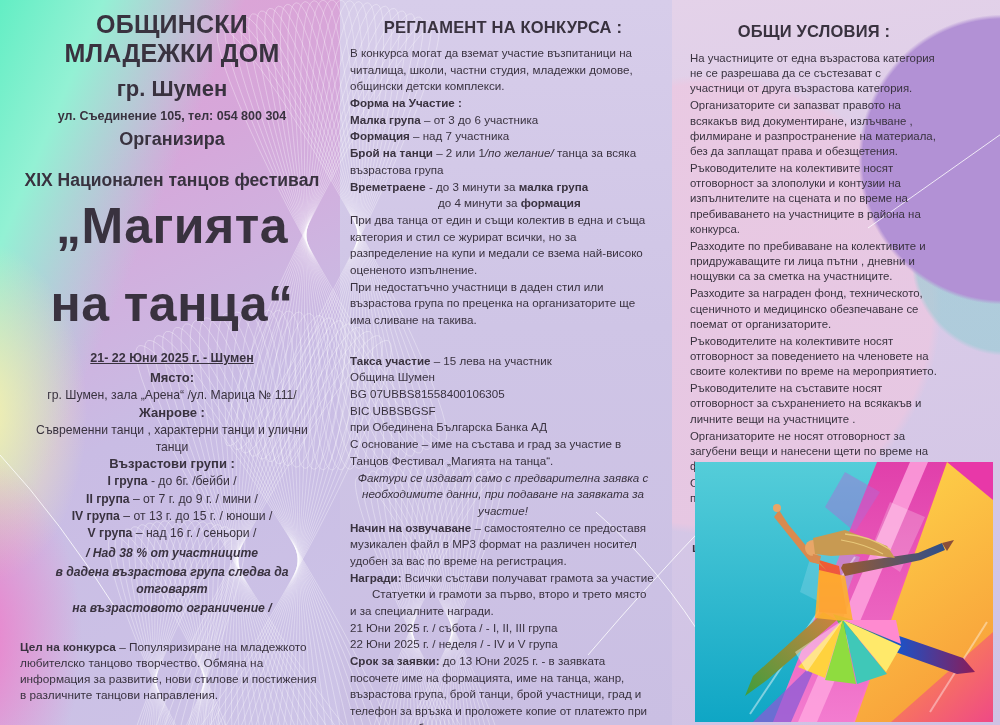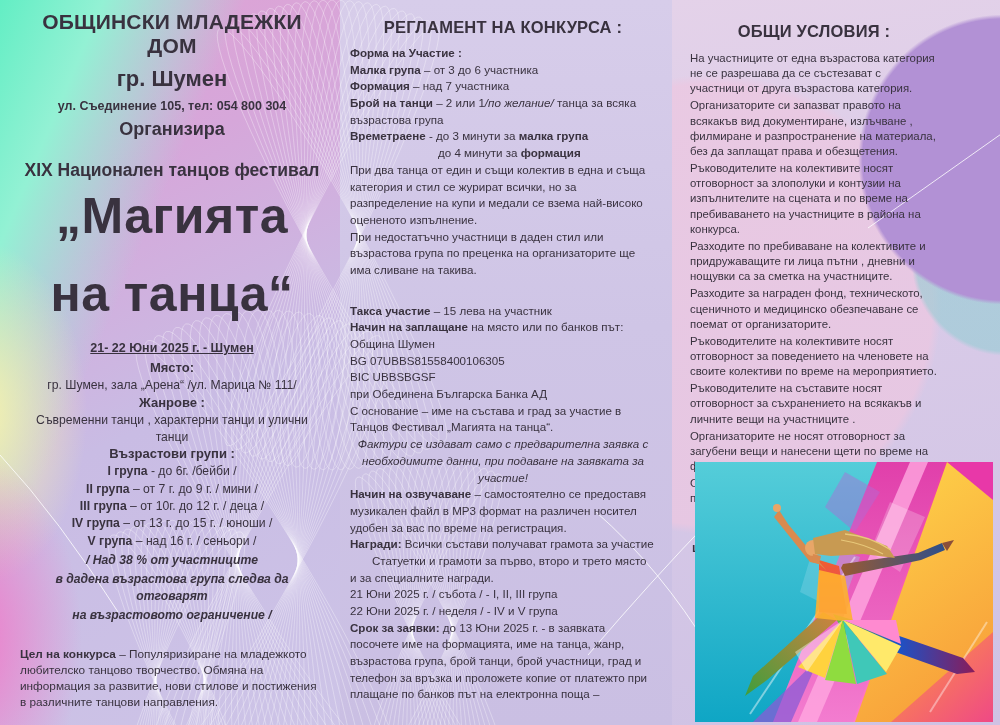--- a/index.html
+++ b/index.html
@@ -32,21 +32,21 @@
   }
   .deco{position:absolute;left:0;top:0;pointer-events:none;}
   
   .panel{position:absolute;top:0;height:725px;box-sizing:border-box;}
   .panel-left{left:0;width:340px;padding:10px 16px 0 20px;text-align:center;}
   .panel-mid{left:340px;width:332px;padding:14px 16px 0 10px;}
   .panel-right{left:672px;width:280px;padding:14px 14px 0 18px;}
   p{margin:0;}
   b{font-weight:700;}
   
-  .lp-org{font-size:21px;font-weight:700;letter-spacing:.2px;}
+  .lp-org{font-size:25px;font-weight:700;letter-spacing:.2px;}
   .lp-city{font-size:22px;font-weight:700;margin-top:8px;}
   .lp-addr{font-size:12.5px;font-weight:700;margin-top:7px;}
   .lp-organizes{font-size:18px;font-weight:600;margin-top:6px;}
   .lp-fest{font-size:17.5px;font-weight:700;margin-top:20px;}
   .lp-title{font-size:50px;font-weight:700;letter-spacing:.5px;margin-top:6px;}
   .lp-title2{margin-top:20px;}
   .lp-dates{font-size:12.5px;font-weight:700;margin-top:18px;text-decoration:underline;}
   .lp-block{margin-top:4px;font-size:12.2px;line-height:1.38;}
   .lp-h{font-size:13px;font-weight:700;}
   .lp-group{font-size:12.2px;line-height:1.42;}
@@ -188,49 +188,48 @@
     <p class="lp-dates">21- 22 Юни 2025 г. - Шумен</p>
 
     <div class="lp-block">
       <p class="lp-h">Място:</p>
       <p>гр. Шумен, зала „Арена“ /ул. Марица № 111/</p>
       <p class="lp-h">Жанрове :</p>
       <p>Съвременни танци , характерни танци и улични танци</p>
       <p class="lp-h">Възрастови групи :</p>
       <p class="lp-group"><b>I група</b><span>  - до 6г. /бейби /</span></p>
       <p class="lp-group"><b>II група</b><span> – от 7 г. до 9 г. / мини /</span></p>
-      <p class="lp-group"><b>III група</b><span> – от 10г. до 12 г. / деца /</span></p>
       <p class="lp-group"><b>IV група</b><span> –  от 13 г. до 15 г. / юноши /</span></p>
       <p class="lp-group"><b>V група</b><span> – над 16 г. / сеньори /</span></p>
       <p class="lp-note">/ Над 38 % от участниците</p>
       <p class="lp-note">в дадена възрастова група следва да отговарят</p>
       <p class="lp-note">на възрастовото ограничение /</p>
     </div>
 
     <div class="lp-paras">
       <p class="lp-para"><b>Цел на конкурса</b><span> – Популяризиране на младежкото любителско танцово творчество. Обмяна на информация за развитие, нови стилове и постижения в различните танцови направления.</span></p>
 
     </div>
 
   </div>
 
   <div class="panel panel-mid">
     <p class="mp-head">РЕГЛАМЕНТ НА КОНКУРСА :</p>
     <div class="mp">
+      <p>В конкурса могат да вземат участие възпитаници на читалища, школи, частни студия, младежки домове, общински детски комплекси.</p>
       <p><b>Форма на Участие :</b></p>
       <p><b>Малка група</b><span> – от 3 до 6 участника</span></p>
       <p><b>Формация</b><span> – над 7 участника</span></p>
       <p><b>Брой на танци</b><span> – 2 или 1</span><i>/по желание/</i><span> танца за всяка възрастова група</span></p>
       <p><b>Времетраене</b><span> - до 3 минути за </span><b>малка група</b></p>
       <p class="indent"><span>до 4 минути за </span><b>формация</b></p>
       <p>При два танца от един и същи колектив в една и съща категория и стил се журират всички, но за разпределение на купи и медали се взема най-високо оцененото изпълнение.</p>
       <p>При недостатъчно участници в даден стил или възрастова група по преценка на организаторите ще има сливане на такива.</p>
       <div class="biggap"></div>
       <p><b>Такса участие</b><span> – 15 лева на участник</span></p>
-      <p><b>Начин на заплащане</b><span> на място или по банков път:</span></p>
       <p>Община Шумен</p>
       <p>BG 07UBBS81558400106305</p>
       <p>BIC UBBSBGSF</p>
       <p>при Обединена Българска Банка АД</p>
       <p>С основание – име на състава и град за участие в Танцов Фестивал „Магията на танца“.</p>
       <p class="ital">Фактури се издават само с предварителна заявка с</p>
       <p class="ital">необходимите данни, при подаване на заявката за участие!</p>
       <p><b>Начин на озвучаване</b><span> – самостоятелно се предоставя музикален файл в MP3 формат на различен носител удобен за вас по време на регистрация.</span></p>
       <p><b>Награди:</b><span>  Всички състави получават грамота за участие</span></p>
       <p class="indent2">Статуетки и грамоти за първо, второ и трето място и за специалните награди.</p>

